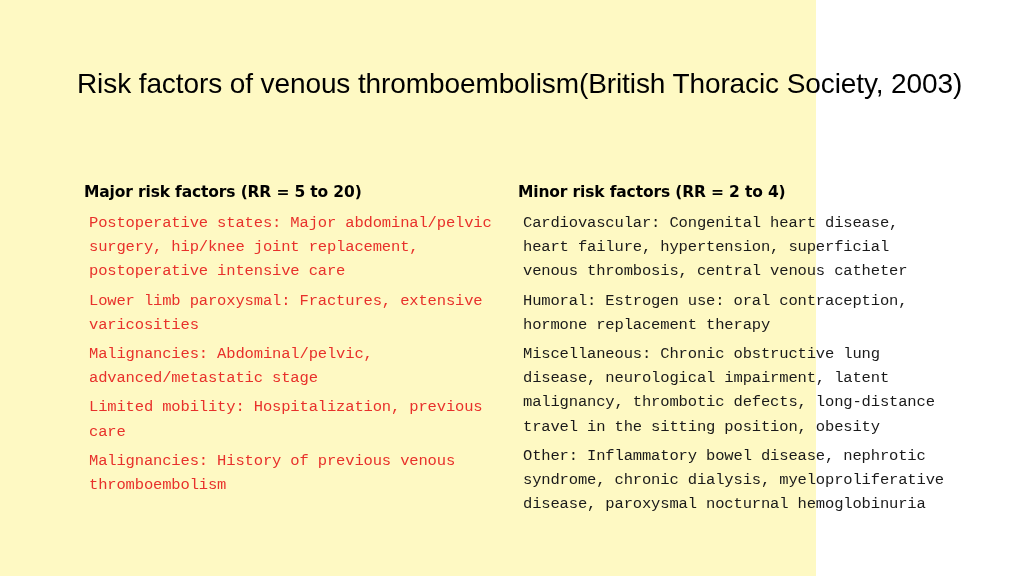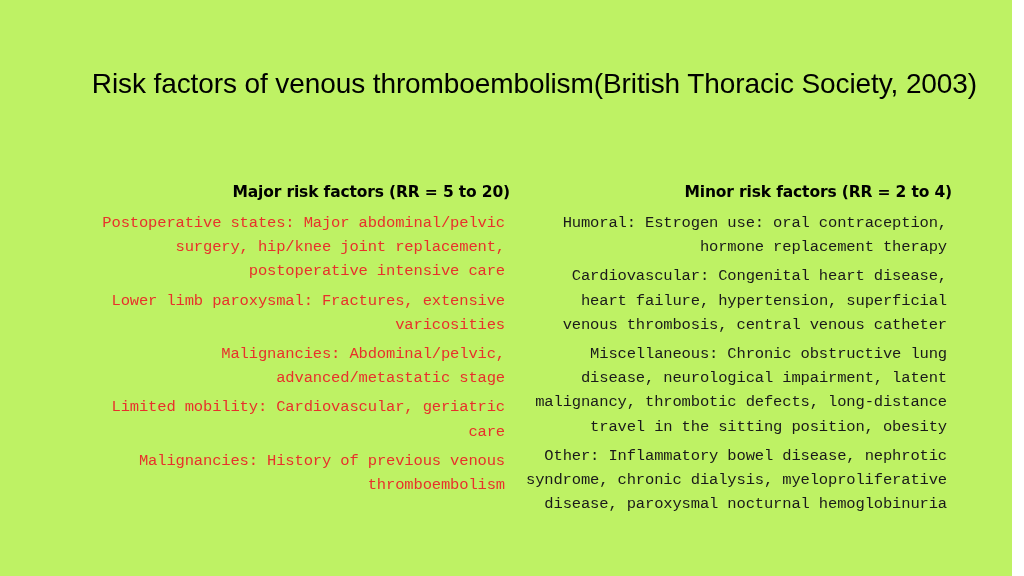--- a/index.html
+++ b/index.html
@@ -12,24 +12,23 @@
     width: 1024px;
     height: 576px;
     background: #ffffff;
     overflow: hidden;
     font-family: "DejaVu Sans", sans-serif;
     -webkit-font-smoothing: antialiased;
   }
 
   #slide {
     position: relative;
-    width: 1012px;
+    width: 816px;
     height: 576px;
-    background: #bef264;
-    text-align: right;
+    background: #fef9c3;
   }
 
   
   #slide-title {
     position: absolute;
     left: 77px;
     top: 67px;
     width: 900px;
     font-family: "Liberation Sans", sans-serif;
     font-size: 28px;
@@ -96,28 +95,28 @@
 <div id="slide">
 
   <div id="slide-title">Risk factors of venous thromboembolism(British Thoracic Society, 2003)</div>
 
   <div class="column" id="column-major">
     <div class="column-header">Major risk factors (RR = 5 to 20)</div>
     <div class="column-body">
       <span class="entry">Postoperative states: Major abdominal/pelvic surgery, hip/knee joint replacement, postoperative intensive care</span>
       <span class="entry">Lower limb paroxysmal: Fractures, extensive varicosities</span>
       <span class="entry">Malignancies: Abdominal/pelvic, advanced/metastatic stage</span>
-      <span class="entry">Limited mobility: Cardiovascular, geriatric care</span>
+      <span class="entry">Limited mobility: Hospitalization, previous care</span>
       <span class="entry">Malignancies: History of previous venous thromboembolism</span>
     </div>
   </div>
 
   <div class="column" id="column-minor">
     <div class="column-header">Minor risk factors (RR = 2 to 4)</div>
     <div class="column-body">
+      <span class="entry">Cardiovascular: Congenital heart disease, heart failure, hypertension, superficial venous thrombosis, central venous catheter</span>
       <span class="entry">Humoral: Estrogen use: oral contraception, hormone replacement therapy</span>
-      <span class="entry">Cardiovascular: Congenital heart disease, heart failure, hypertension, superficial venous thrombosis, central venous catheter</span>
       <span class="entry">Miscellaneous: Chronic obstructive lung disease, neurological impairment, latent malignancy, thrombotic defects, long-distance travel in the sitting position, obesity</span>
       <span class="entry">Other: Inflammatory bowel disease, nephrotic syndrome, chronic dialysis, myeloproliferative disease, paroxysmal nocturnal hemoglobinuria</span>
     </div>
   </div>
 
 </div>
 
 </body></html>

